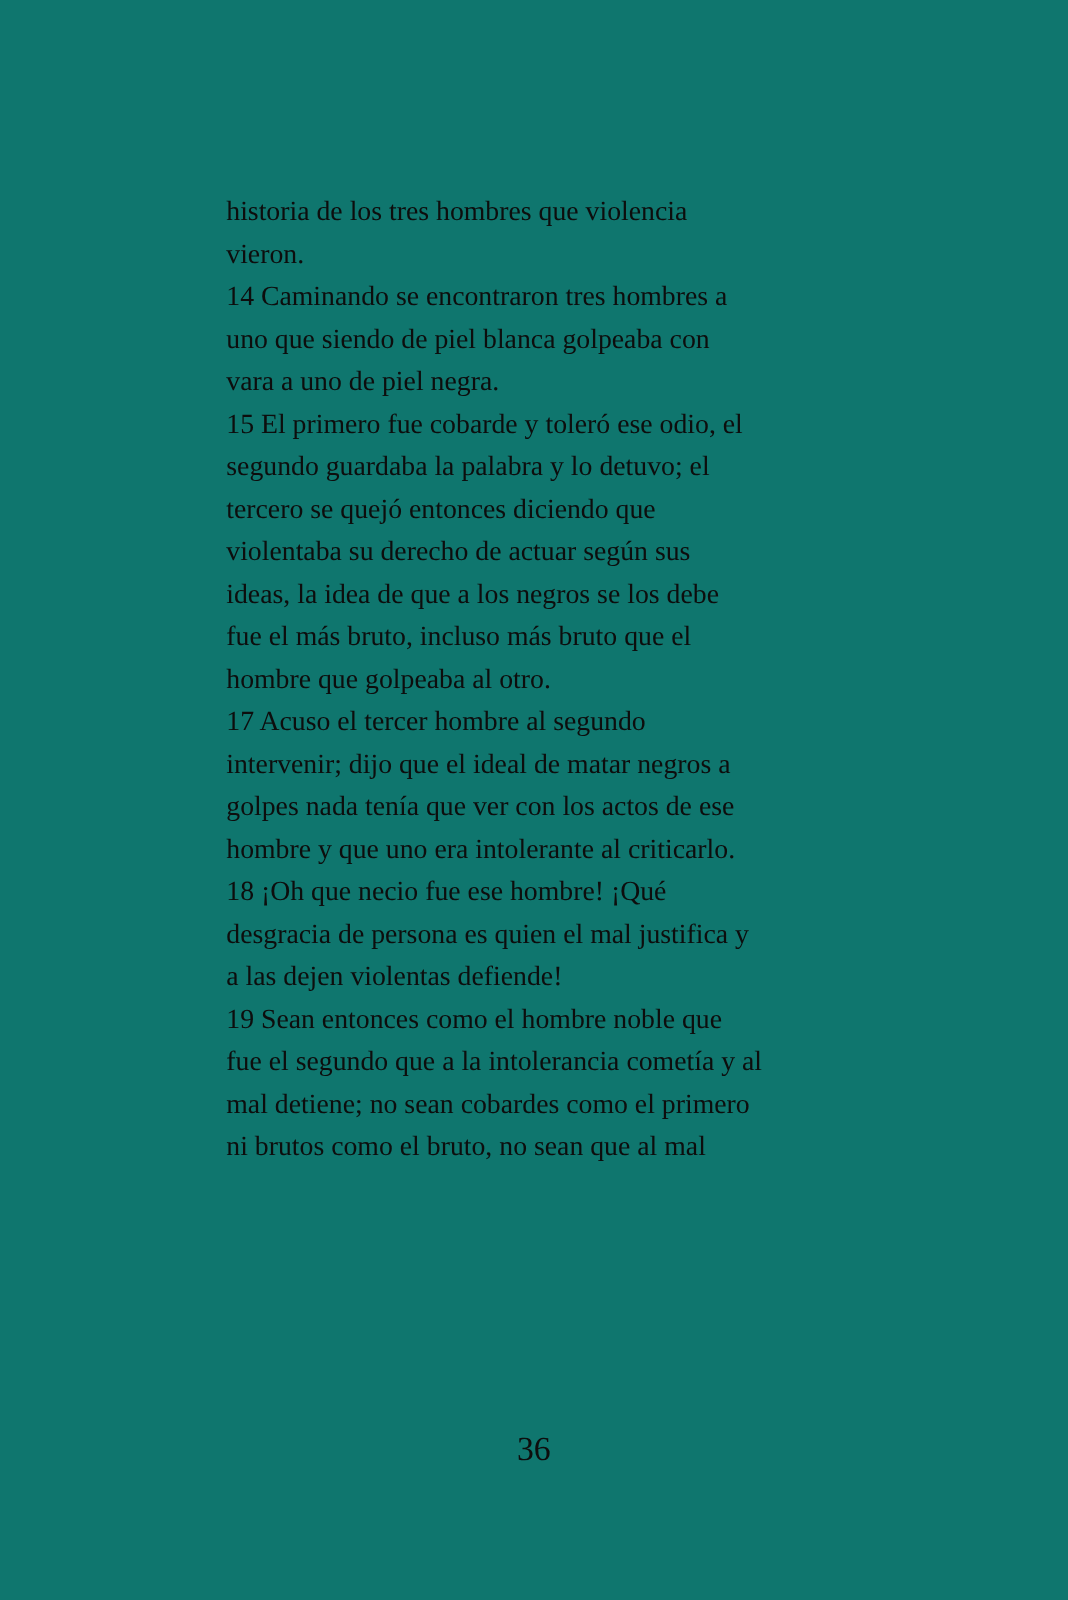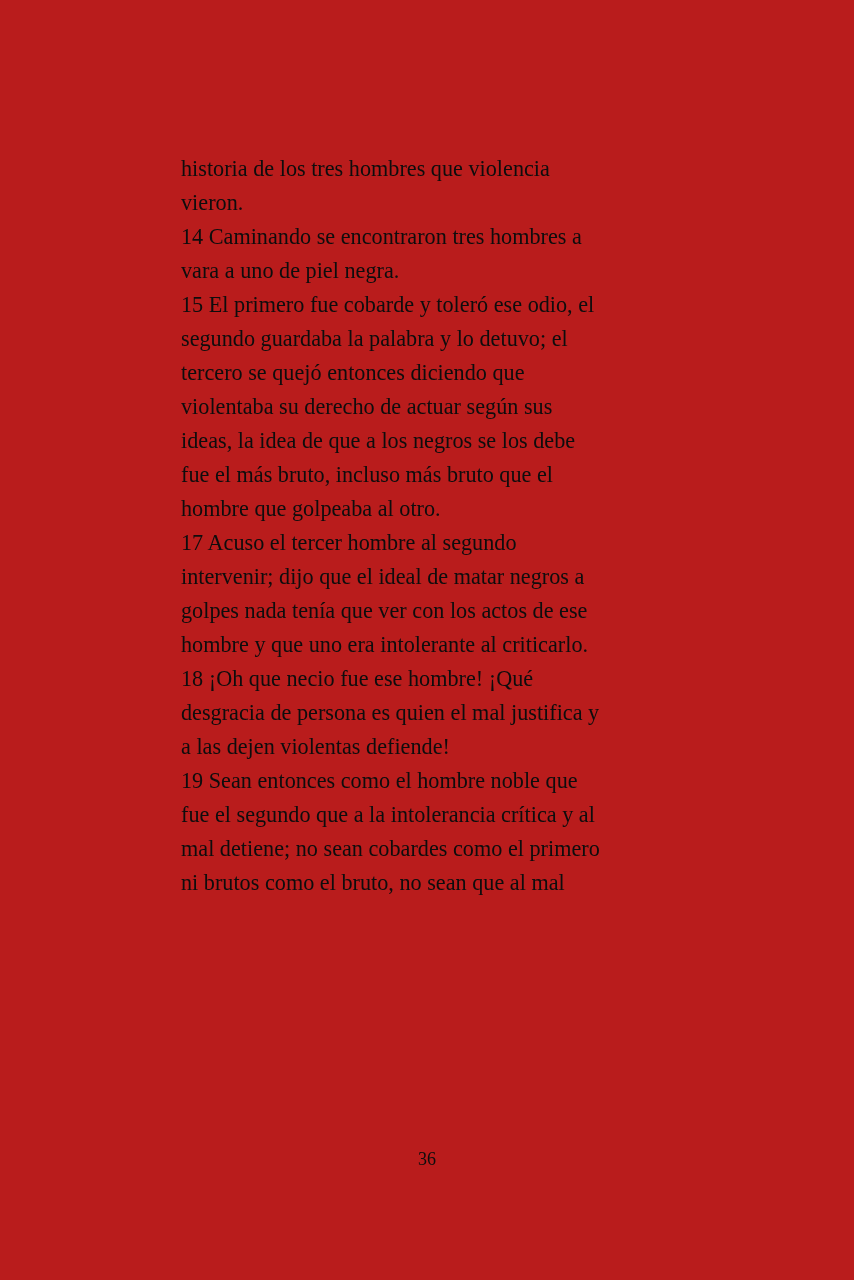--- a/index.html
+++ b/index.html
@@ -12,72 +12,73 @@
     height: 1280px;
     position: relative;
     overflow: hidden;
     font-family: "Liberation Serif", "DejaVu Serif", serif;
     color: #000000;
     -webkit-font-smoothing: antialiased;
   }
   .page {
     position: absolute;
     inset: 0;
-    background: #b91c1c;
+    background: #0f766e;
   }
   .text-column {
     position: absolute;
     left: 181px;
     top: 152px;
     width: 500px;
   }
   .verse-line {
     font-size: 22.2px;
     line-height: 34px;
     letter-spacing: 0.01px;
     white-space: pre;
     color: #0d0d0d;
   }
   .page-number {
     position: absolute;
     left: 0;
     right: 0;
     top: 1144px;
     text-align: center;
-    font-size: 18px;
+    font-size: 27px;
     line-height: 30px;
     color: #0d0d0d;
   }
 </style>
 </head>
 <body>
 
 <div class="page">
 
   <div class="text-column">
 
   <div class="verse-line">historia de los tres hombres que violencia</div>
       <div class="verse-line">vieron.</div>
       <div class="verse-line">14 Caminando se encontraron tres hombres a</div>
+      <div class="verse-line">uno que siendo de piel blanca golpeaba con</div>
       <div class="verse-line">vara a uno de piel negra.</div>
       <div class="verse-line">15 El primero fue cobarde y toleró ese odio, el</div>
       <div class="verse-line">segundo guardaba la palabra y lo detuvo; el</div>
       <div class="verse-line">tercero se quejó entonces diciendo que</div>
       <div class="verse-line">violentaba su derecho de actuar según sus</div>
       <div class="verse-line">ideas, la idea de que a los negros se los debe</div>
       <div class="verse-line">fue el más bruto, incluso más bruto que el</div>
       <div class="verse-line">hombre que golpeaba al otro.</div>
       <div class="verse-line">17 Acuso el tercer hombre al segundo</div>
       <div class="verse-line">intervenir; dijo que el ideal de matar negros a</div>
       <div class="verse-line">golpes nada tenía que ver con los actos de ese</div>
       <div class="verse-line">hombre y que uno era intolerante al criticarlo.</div>
       <div class="verse-line">18 ¡Oh que necio fue ese hombre! ¡Qué</div>
       <div class="verse-line">desgracia de persona es quien el mal justifica y</div>
       <div class="verse-line">a las dejen violentas defiende!</div>
       <div class="verse-line">19 Sean entonces como el hombre noble que</div>
-      <div class="verse-line">fue el segundo que a la intolerancia crítica y al</div>
+      <div class="verse-line">fue el segundo que a la intolerancia cometía y al</div>
       <div class="verse-line">mal detiene; no sean cobardes como el primero</div>
       <div class="verse-line">ni brutos como el bruto, no sean que al mal</div>
     </div>
 
   <div class="page-number">36</div>
 
 </div>
 
 </body></html>

